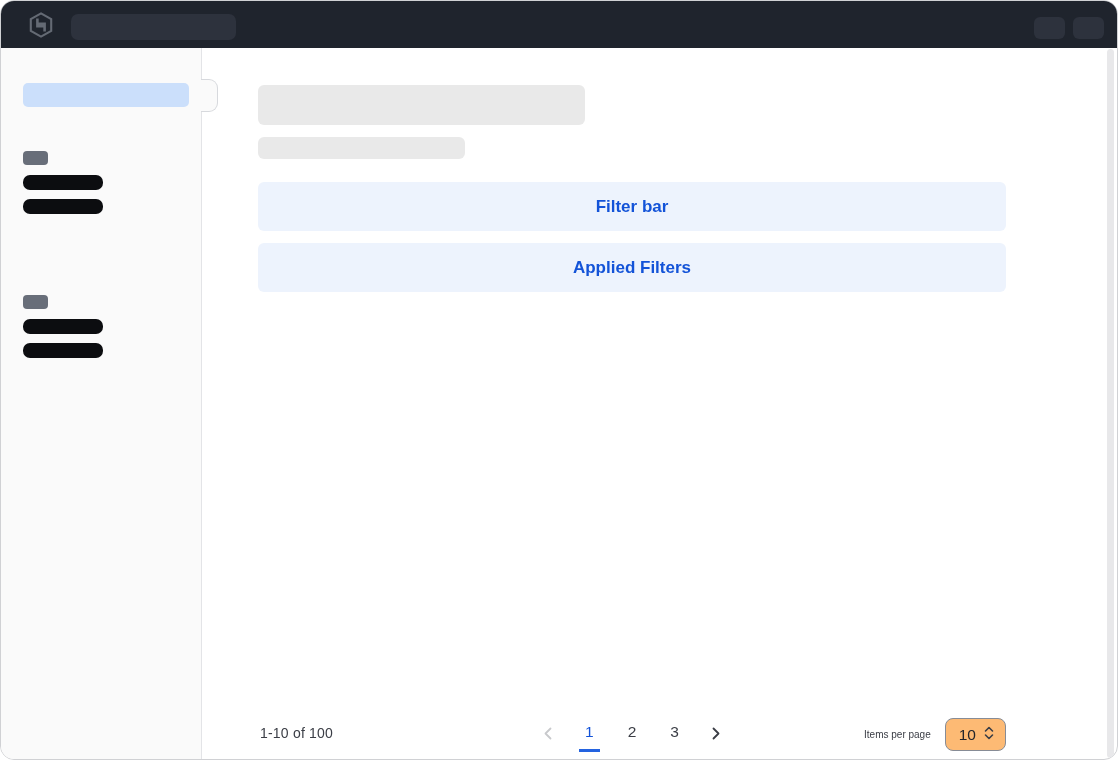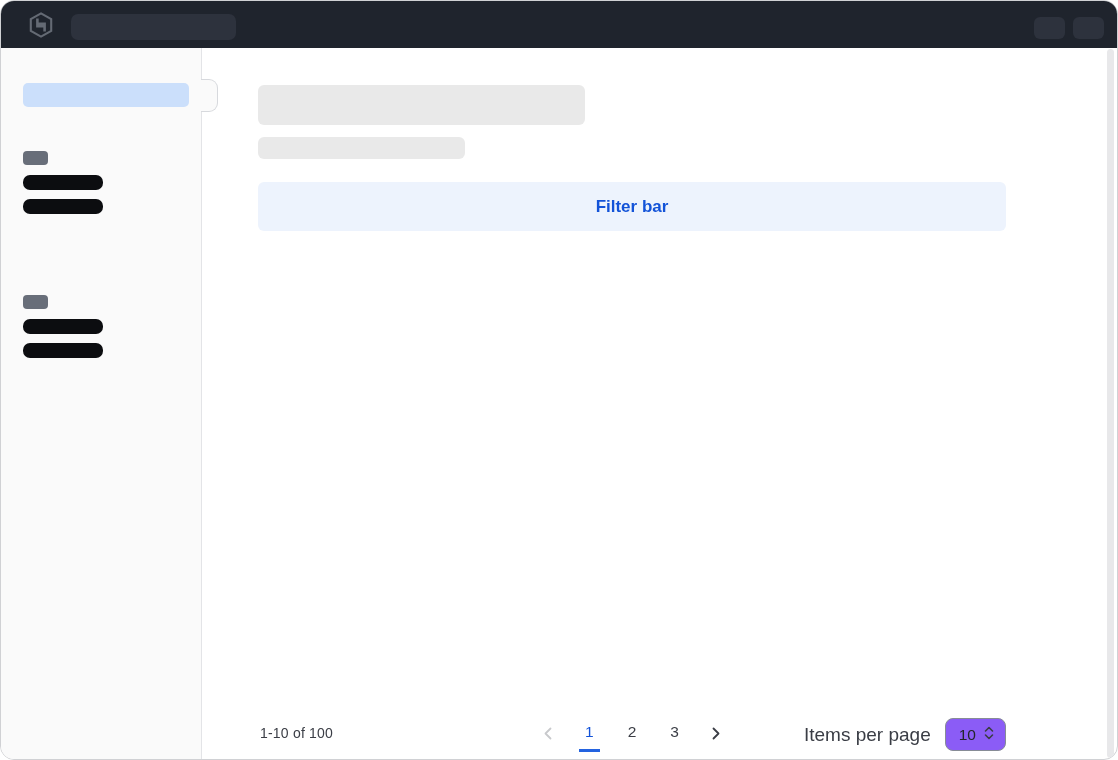--- a/index.html
+++ b/index.html
@@ -99,26 +99,26 @@
     font-size: 15.5px; color: #3a3d45; cursor: pointer;
     border-bottom: 3px solid transparent; padding: 0 6px;
   }
   .page-num.active {
     color: #1353d8; border-bottom-color: #2463e0;
   }
   .per-page {
     position: absolute; right: 0; top: 12px;
     display: flex; align-items: center; gap: 14px;
   }
-  .per-page-label { color: #3a3d45; font-size: 19px; }
+  .per-page-label { color: #3a3d45; font-size: 10px; }
   .per-page-select {
     display: flex; align-items: center; gap: 7px;
     border: 1px solid #878c96; border-radius: 8px;
     height: 33px; padding: 0 10px 0 13px;
-    background: #8b5cf6; cursor: pointer;
+    background: #fdba74; cursor: pointer;
     color: #23252b; font-size: 15.5px;
   }
 
   
   .scroll-track {
     position: absolute; right: 3px; top: 48px; width: 7px; height: 709px;
     background: #e8e8ea; border-radius: 4px;
   }
 </style>
 </head>
@@ -152,20 +152,23 @@
   </nav>
 
   <main class="main">
     <div class="title-skel"></div>
     <div class="subtitle-skel"></div>
 
     <section class="panel panel-filter">
       <span>Filter bar</span>
     </section>
 
+    <section class="panel panel-applied">
+      <span>Applied Filters</span>
+    </section>
 
 
     <div class="pagination">
       <span class="page-range">1-10 of 100</span>
 
       <div class="pager">
         <span class="pager-btn">
           <svg width="13" height="13" viewBox="0 0 13 13" fill="none">
             <path d="M8.5 1.5 L3.5 6.5 L8.5 11.5" stroke="#c8c9cc" stroke-width="1.8" stroke-linecap="round" stroke-linejoin="round"></path>
           </svg>

